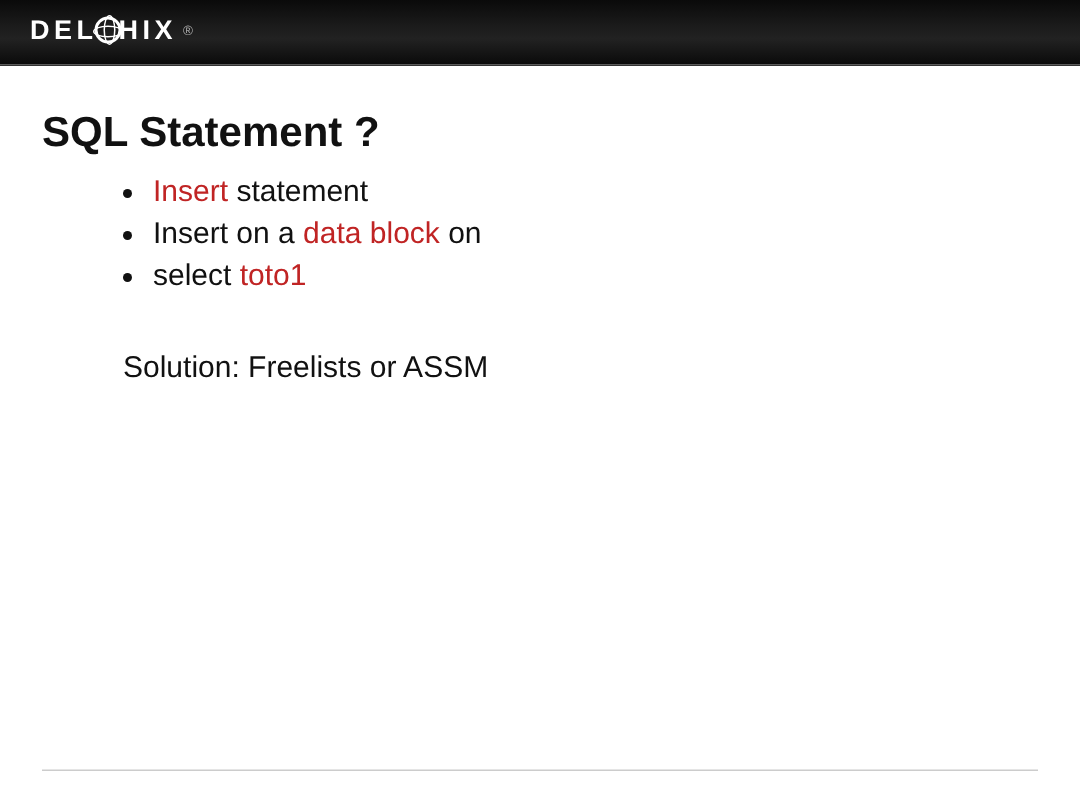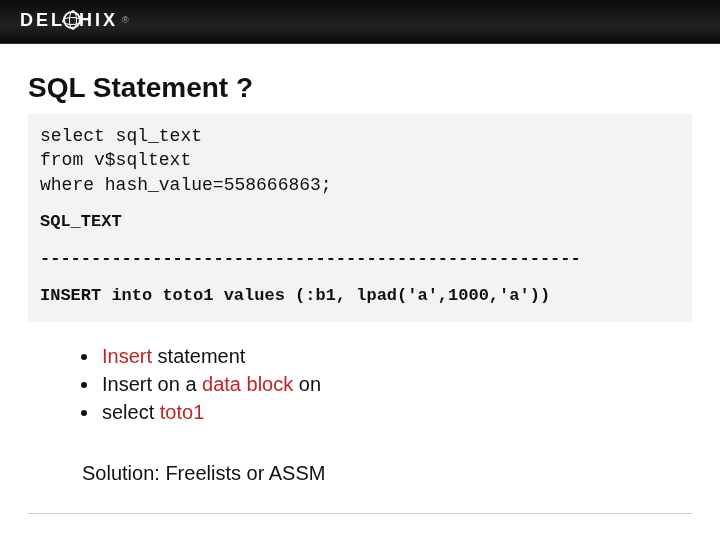--- a/index.html
+++ b/index.html
@@ -123,28 +123,20 @@
     <span class="logo-text">DEL</span>
     <span class="logo-circle"></span>
     <span class="logo-text">HIX</span>
     <span class="logo-reg">®</span>
   </div>
 </div>
 
 <div class="content">
   <div class="title">SQL Statement ?</div>
 
-  <div class="code-block">
-    <div>select sql_text</div>
-    <div>from v$sqltext</div>
-    <div>where hash_value=558666863;</div>
-    <div class="result">SQL_TEXT</div>
-    <div class="result">-----------------------------------------------------</div>
-    <div class="result">INSERT into toto1 values (:b1, lpad('a',1000,'a'))</div>
-  </div>
 
   <ul class="bullets">
     <li>
       <span class="emph">Insert</span><span> statement</span>
     </li>
     <li>
       <span>Insert on a </span><span class="emph">data block</span><span> on</span>
     </li>
     <li>
       <span>select </span><span class="emph">toto1</span>

